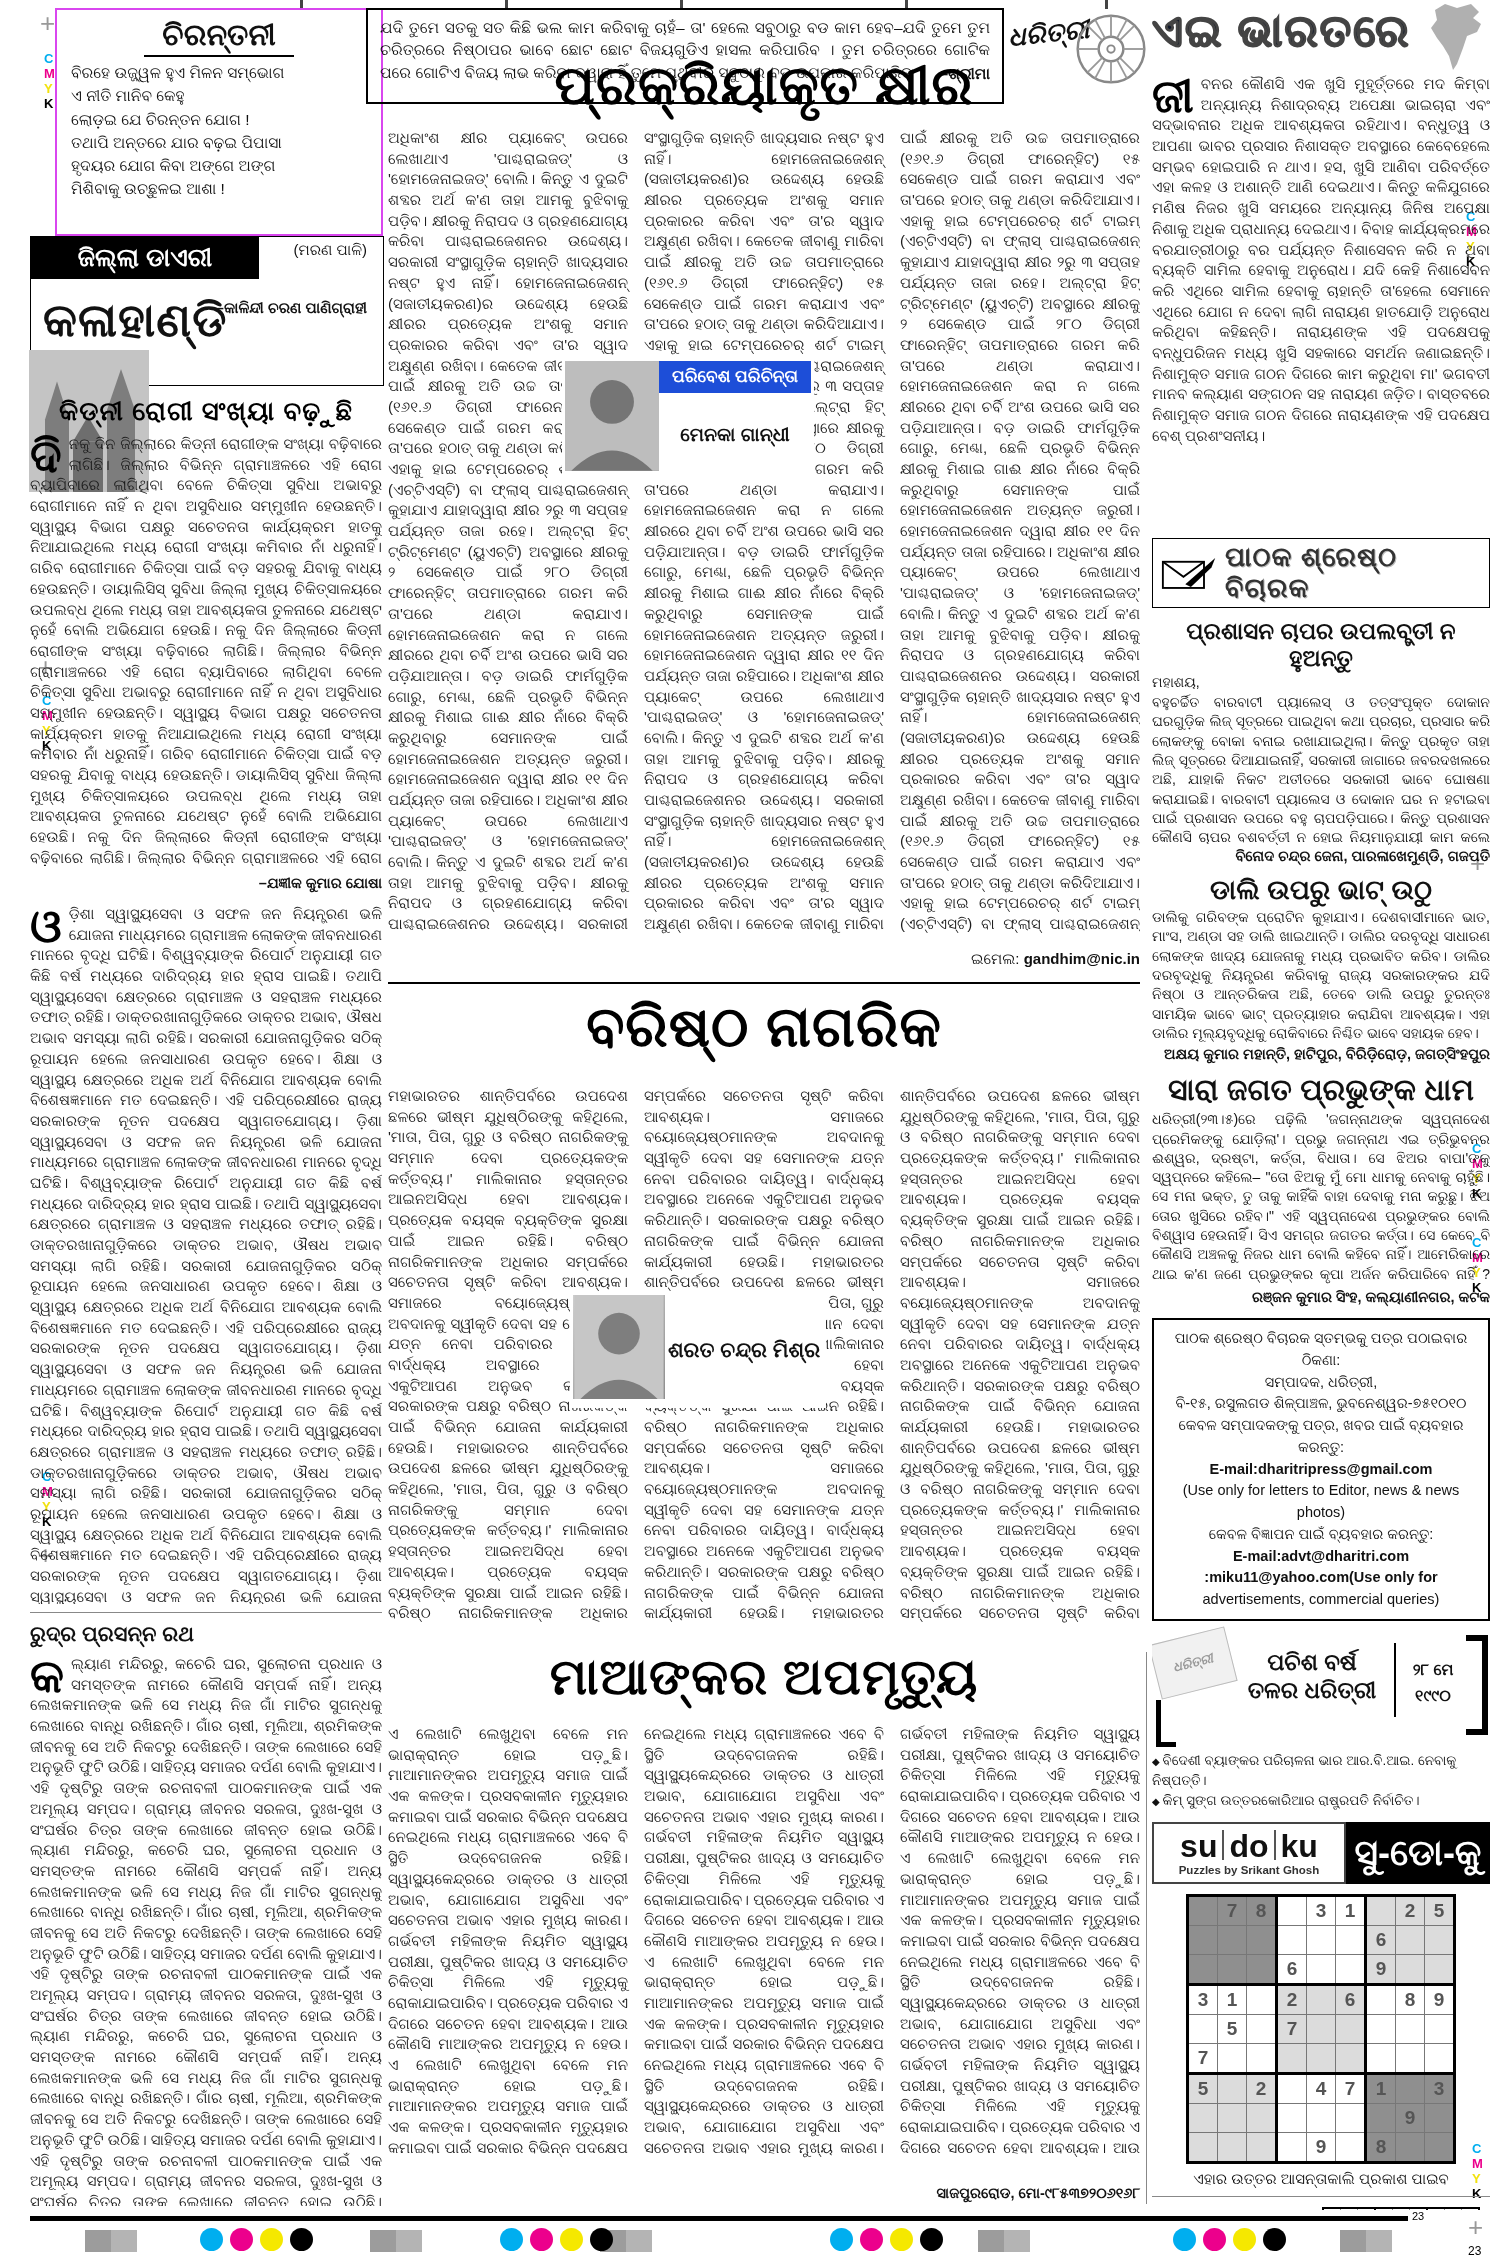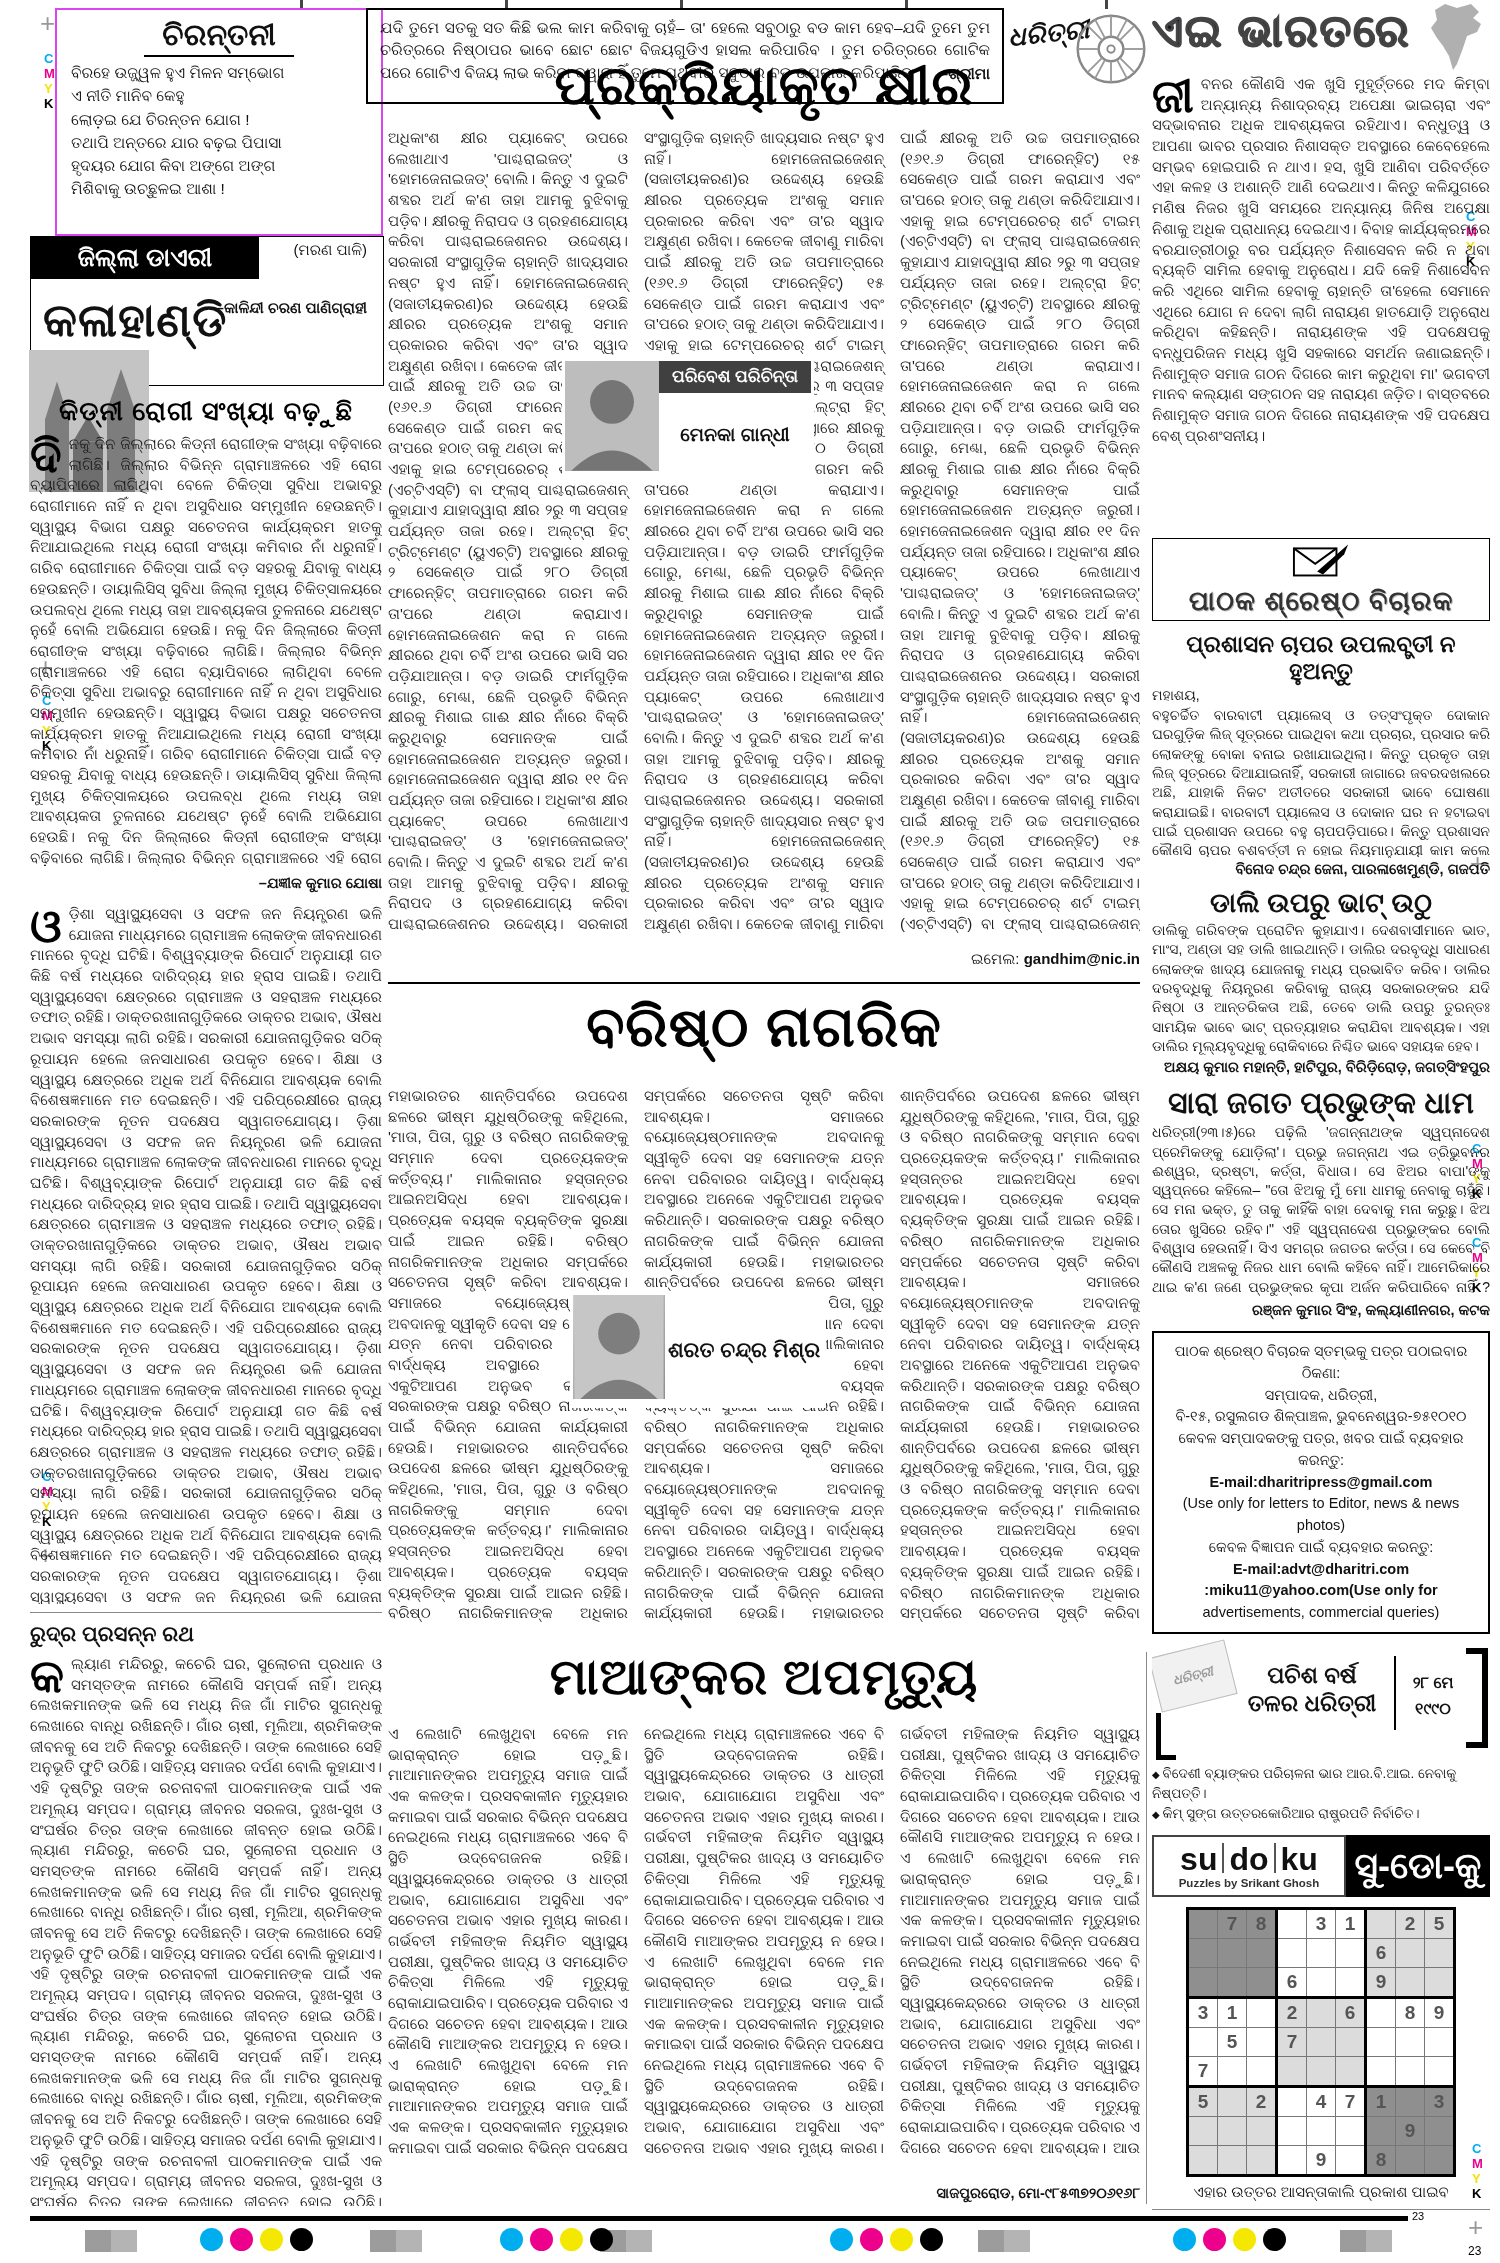--- a/index.html
+++ b/index.html
@@ -28,24 +28,24 @@
   .mast-title{font-size:44px;font-weight:bold;color:#0f172a;-webkit-text-stroke:1.5px #444;letter-spacing:2px;white-space:nowrap;}
   
   .district-box{border:1.5px solid #000;}
   .district-banner{background:#000;color:#fff;font-weight:bold;font-size:25px;text-align:center;padding:6px 0;}
   .district-title{font-weight:bold;font-size:46px;padding:14px 6px 0 12px;letter-spacing:1px;}
   .photo{background:linear-gradient(135deg,#cfcfcf,#8d8d8d);position:relative;overflow:hidden;}
   .photo svg{position:absolute;inset:0;width:100%;height:100%;}
   
   .byline-box{display:flex;background:#fff;padding:3px;z-index:5;}
   .byline-right{flex:1;display:flex;flex-direction:column;}
-  .byline-banner{background:#404040;color:#fff;font-weight:bold;font-size:17px;text-align:center;padding:6px 2px;}
+  .byline-banner{background:#1d4ed8;color:#fff;font-weight:bold;font-size:17px;text-align:center;padding:6px 2px;}
   .byline-name{flex:1;display:flex;align-items:center;justify-content:center;font-weight:bold;font-size:19px;}
   
-  .letters-banner{border:1.5px solid #000;display:flex;align-items:center;gap:8px;padding:3px 8px;flex-direction:column;}
+  .letters-banner{border:1.5px solid #000;display:flex;align-items:center;gap:8px;padding:3px 8px;}
   .letters-banner-text{font-weight:bold;font-size:27px;color:#333;letter-spacing:1px;text-shadow:1px 1px 0 #bbb;}
   .letter-title{font-weight:bold;text-align:center;margin:10px 0 2px;}
   .letter-salutation{font-size:14px;margin:2px 0;}
   .letter-body{font-size:14px;line-height:1.38;text-align:justify;overflow:hidden;}
   
   .contact-box{border:2px solid #000;padding:8px 6px;text-align:center;font-size:14.5px;line-height:1.5;margin-top:12px;}
   .contact-box div:nth-child(5),.contact-box div:nth-child(8),.contact-box div:nth-child(9){font-weight:bold;}
   
   .fb{position:relative;height:118px;margin-top:12px;}
   .fb-paper{position:absolute;left:2px;top:2px;width:76px;height:54px;background:#f1f1f1;border:1px solid #bbb;

